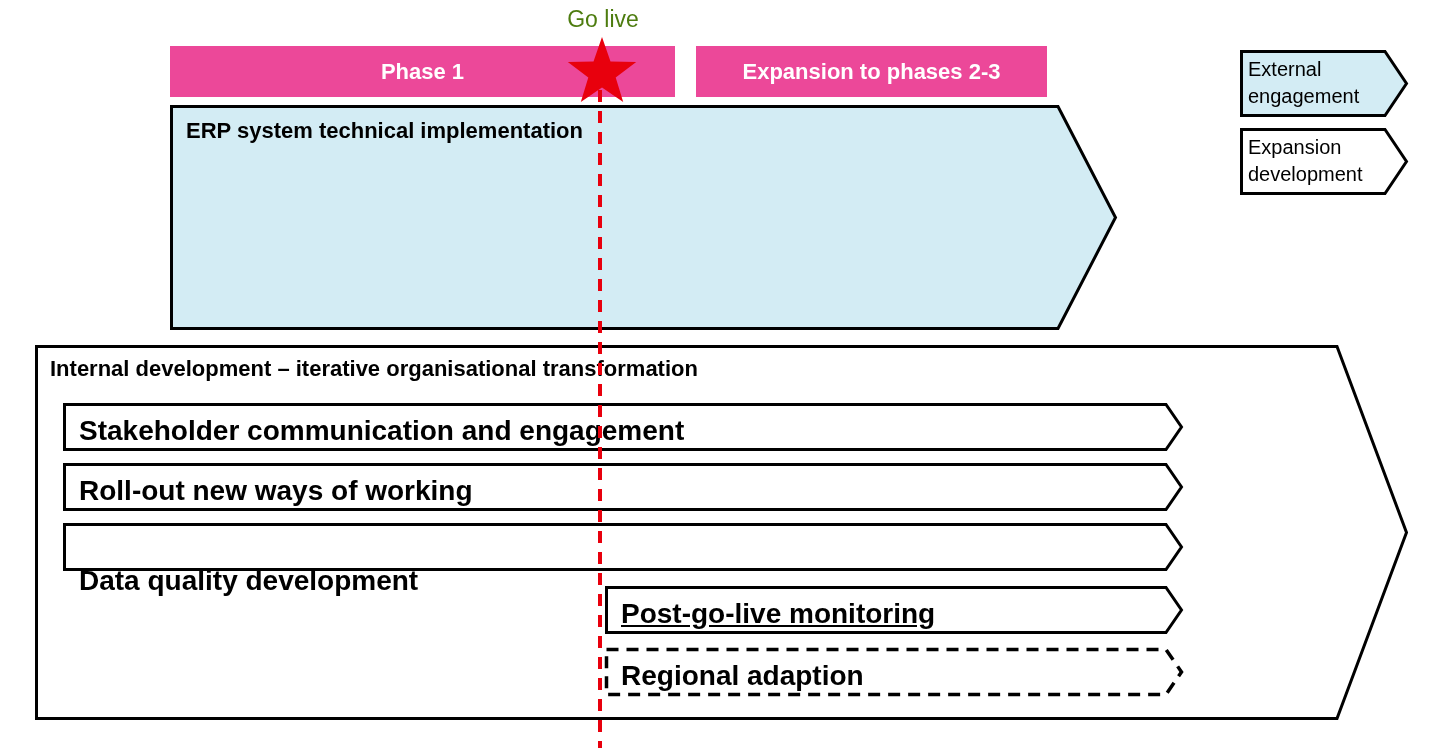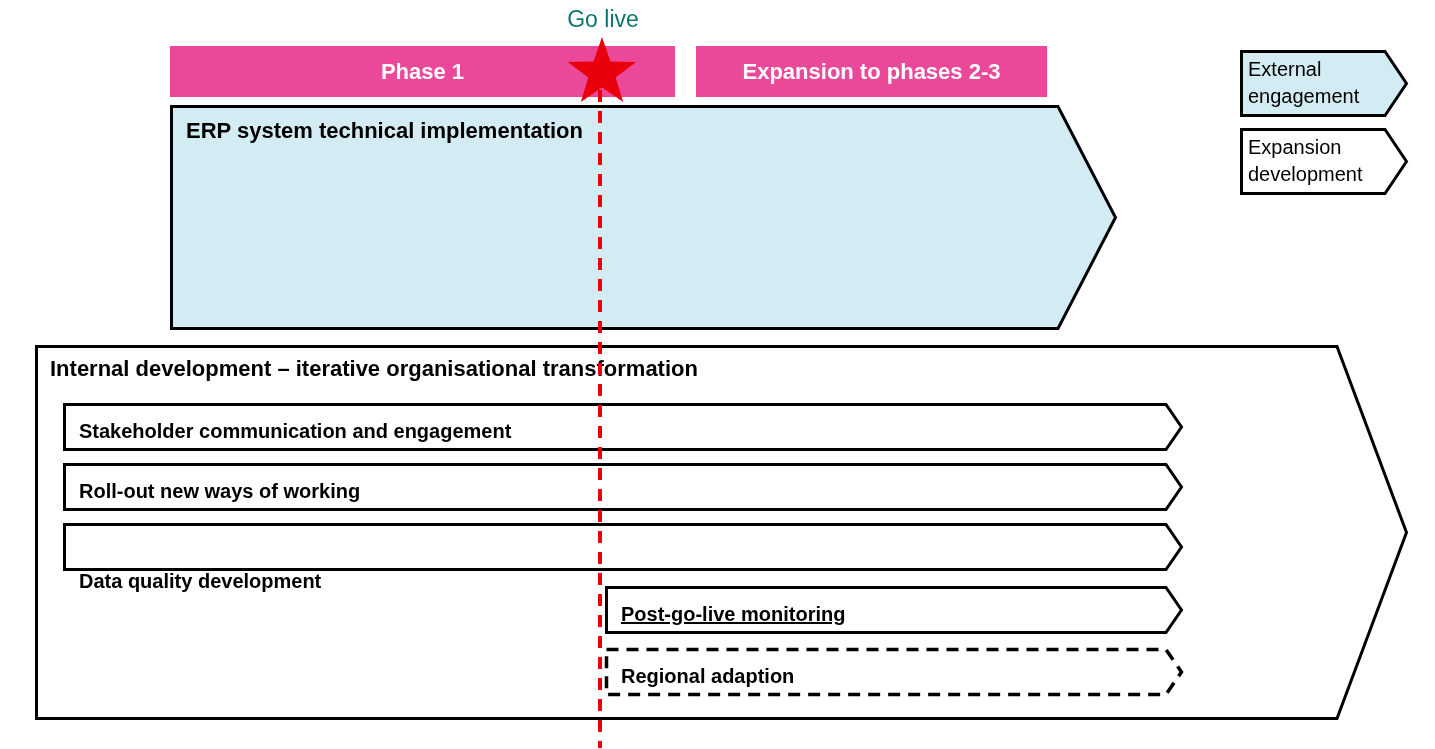--- a/index.html
+++ b/index.html
@@ -31,38 +31,38 @@
     font-weight: bold;
     z-index: 3;
   }
   .go-live-label {
     position: absolute;
     top: 6px;
     left: 528px;
     width: 150px;
     text-align: center;
     font-size: 23px;
-    color: #0f766e;
+    color: #4d7c0f;
     z-index: 4;
   }
   .shape-title {
     position: absolute;
     font-weight: bold;
     font-size: 22px;
     color: #000000;
     z-index: 6;
     white-space: nowrap;
   }
   .ws-label {
     position: absolute;
     height: 56px;
     display: flex;
     align-items: center;
     font-weight: bold;
-    font-size: 20px;
+    font-size: 28px;
     color: #000000;
     z-index: 6;
     white-space: nowrap;
   }
   .legend-label {
     position: absolute;
     font-size: 20px;
     line-height: 27px;
     color: #000000;
     z-index: 6;

